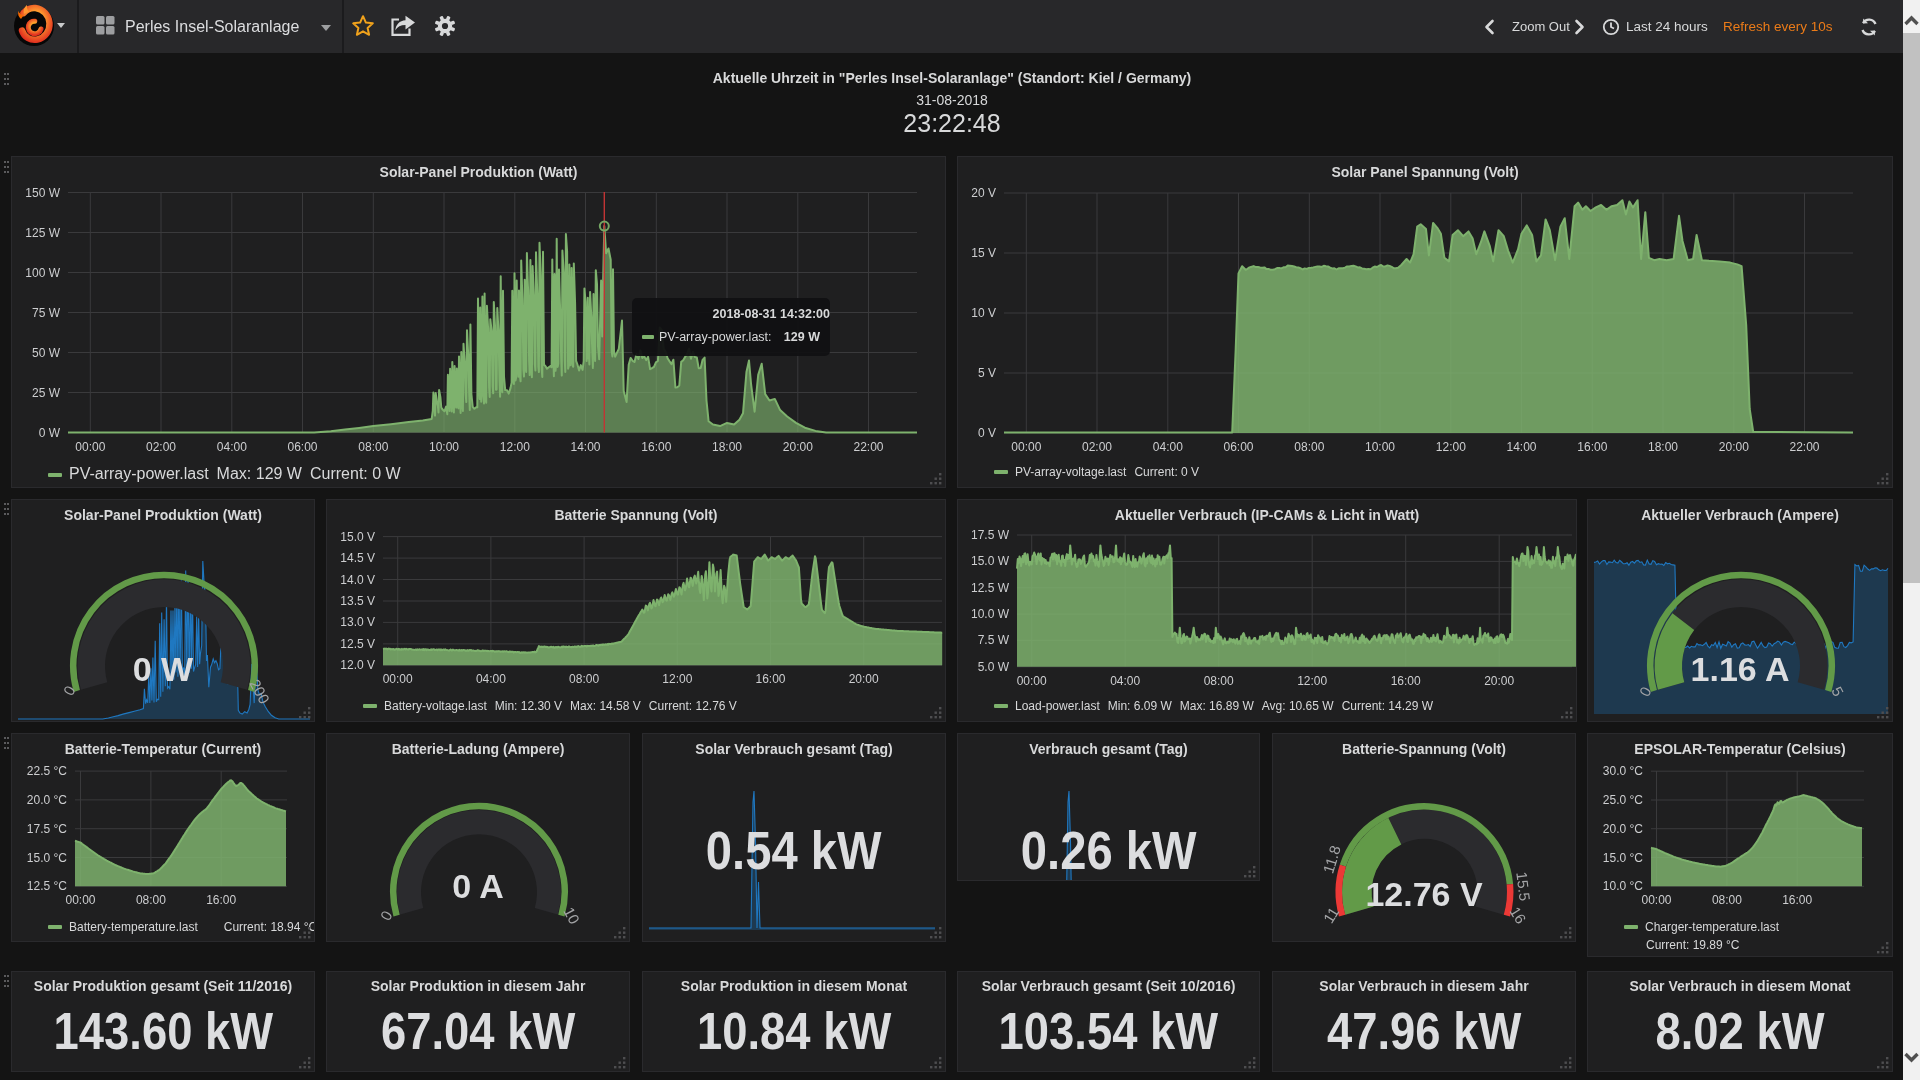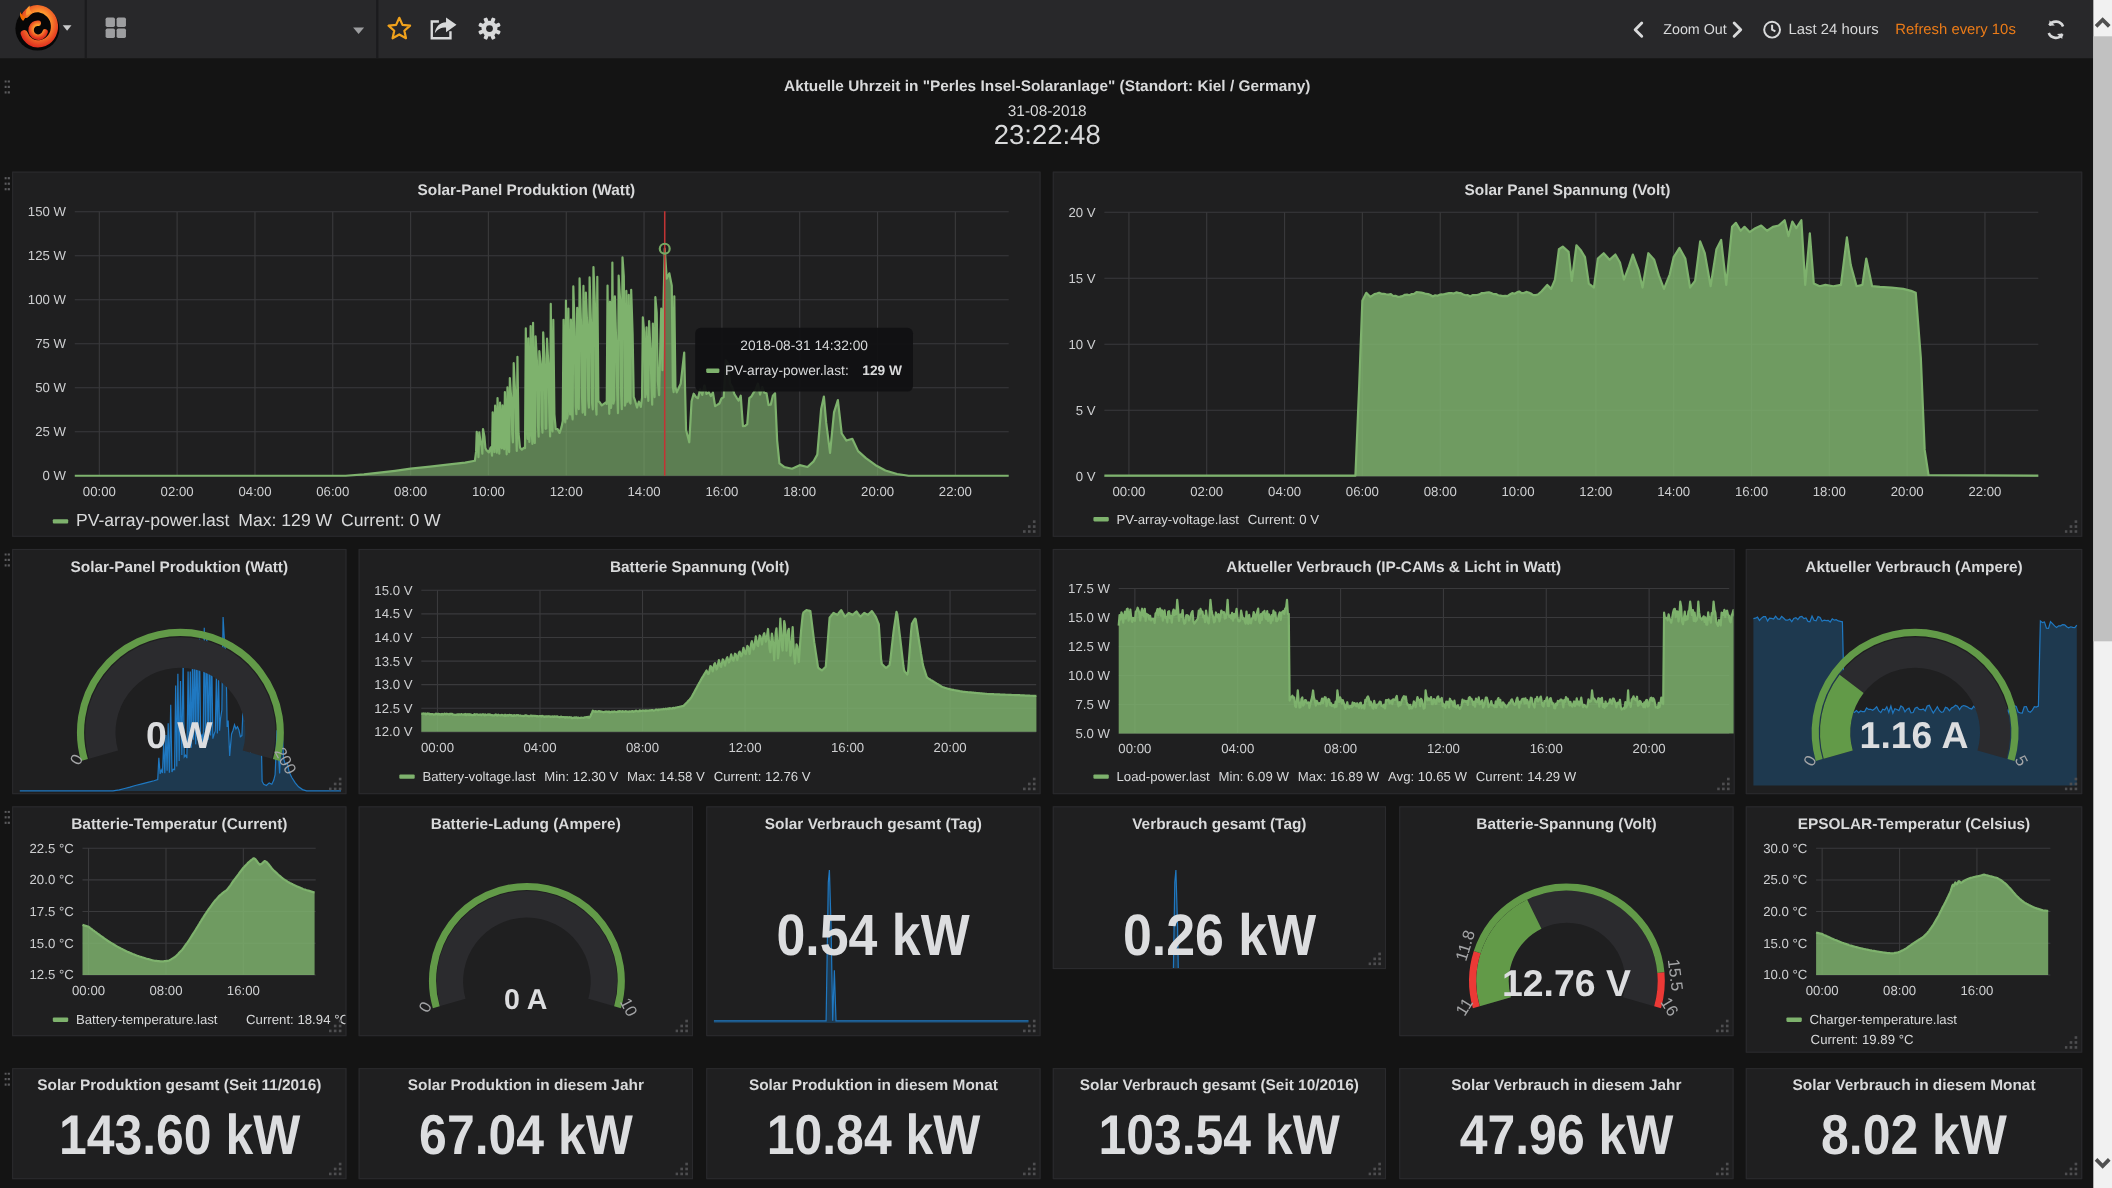--- a/index.html
+++ b/index.html
@@ -16,20 +16,21 @@
       <path d="M21 19 C18.5 17 17.5 14 18.5 11 C19.5 13.5 21.5 15 23.5 15.5 Z" fill="#f46800"></path>
       <path d="M57 23 l8 0 l-4 5 z" fill="#c9cacb"></path>
     </svg>
     <div style="position:absolute;left:77px;top:0;width:2px;height:53px;background:#1b1b1d"></div>
     <svg width="24" height="24" style="position:absolute;left:95px;top:15px">
       <rect x="1" y="1" width="8.5" height="8.5" rx="1.5" fill="#9d9ea0"></rect>
       <rect x="11" y="1" width="8.5" height="8.5" rx="1.5" fill="#9d9ea0"></rect>
       <rect x="1" y="11" width="8.5" height="8.5" rx="1.5" fill="#9d9ea0"></rect>
       <rect x="11" y="11" width="8.5" height="8.5" rx="1.5" fill="#9d9ea0"></rect>
     </svg>
+    <div style="position:absolute;left:125px;top:0;height:53px;line-height:53px;font-size:16px;color:#dcdddf">Perles Insel-Solaranlage</div>
     <svg width="12" height="8" style="position:absolute;left:320px;top:24px">
       <path d="M1 1 l10 0 l-5 6 z" fill="#9d9ea0"></path>
     </svg>
     <div style="position:absolute;left:342px;top:0;width:2px;height:53px;background:#1b1b1d"></div>
     <svg width="24" height="24" style="position:absolute;left:351px;top:14px">
       <path d="M12 2.2 L14.9 8.6 L21.8 9.3 L16.6 14 L18.1 20.8 L12 17.3 L5.9 20.8 L7.4 14 L2.2 9.3 L9.1 8.6 Z" fill="none" stroke="#f0a21c" stroke-width="2" stroke-linejoin="round"></path>
     </svg>
     <svg width="26" height="24" style="position:absolute;left:391px;top:14px">
       <path d="M14.5 6.2 L14.5 1.8 L24 8.6 L14.5 15.4 L14.5 11 C9.5 11 6.5 12.8 4.3 16.2 C4.9 10.5 8.5 6.6 14.5 6.2 Z" fill="#d8d9da"></path>
       <path d="M18.5 14.5 L18.5 20.8 L1.5 20.8 L1.5 5.5 L8 5.5" fill="none" stroke="#d8d9da" stroke-width="2.2"></path>
@@ -161,21 +162,21 @@
       <text x="573.5" y="293.5" fill="#cdced0" font-size="12" text-anchor="middle">14:00</text>
       <text x="644.3" y="293.5" fill="#cdced0" font-size="12" text-anchor="middle">16:00</text>
       <text x="715" y="293.5" fill="#cdced0" font-size="12" text-anchor="middle">18:00</text>
       <text x="785.8" y="293.5" fill="#cdced0" font-size="12" text-anchor="middle">20:00</text>
       <text x="856.5" y="293.5" fill="#cdced0" font-size="12" text-anchor="middle">22:00</text>
       <line x1="592.3" y1="35" x2="592.3" y2="275.5" stroke="#c13434" stroke-width="1.4"></line>
       <circle cx="592.3" cy="69.1" r="4.5" fill="none" stroke="#74a763" stroke-width="2"></circle>
     </svg>
     <div style="position:absolute;left:36px;top:308px;height:14px;font-size:16px;color:#d8d9da;white-space:nowrap"><span style="display:inline-block;width:14px;height:4px;border-radius:1px;background:#7eb26d;vertical-align:2px;margin-right:7px"></span>PV-array-power.last<span style="margin-left:8px">Max: 129 W</span><span style="margin-left:8px">Current: 0 W</span></div>
     <div style="position:absolute;left:620px;top:141px;width:198px;height:58px;background:rgba(17,17,19,0.95);border-radius:5px;z-index:5">
-      <div style="position:absolute;left:0;top:9px;width:100%;text-align:center;font-size:12.5px;font-weight:normal;color:#d8d9da">2018-08-31 14:32:00</div>
+      <div style="position:absolute;left:0;top:9px;width:100%;text-align:right;font-size:12.5px;font-weight:bold;color:#d8d9da">2018-08-31 14:32:00</div>
       <div style="position:absolute;left:10px;top:32px;font-size:12.5px;color:#d8d9da"><span style="display:inline-block;width:12px;height:4px;border-radius:1px;background:#7eb26d;vertical-align:2px;margin-right:5px"></span>PV-array-power.last:</div>
       <div style="position:absolute;right:10px;top:32px;font-size:12.5px;font-weight:bold;color:#d8d9da">129 W</div>
     </div>
     <svg width="14" height="14" style="position:absolute;right:1px;bottom:1px">
       <g fill="#4e4e50">
         <rect x="9" y="1" width="2.4" height="2.4"></rect>
         <rect x="9" y="5.5" width="2.4" height="2.4"></rect>
         <rect x="9" y="10" width="2.4" height="2.4"></rect>
         <rect x="4.5" y="10" width="2.4" height="2.4"></rect>
         <rect x="0" y="10" width="2.4" height="2.4"></rect>
@@ -405,21 +406,21 @@
     </svg>
   </div>
 <div class="panel" style="left:326px;top:733px;width:304px;height:209px">
     <div class="pt">Batterie-Ladung (Ampere)</div>
     <svg width="304" height="209" style="position:absolute;left:0;top:0">
       <path d="M73.2 180.6 A82 82 0 1 1 230.8 180.6 L207.8 174 A58 58 0 1 0 96.2 174 Z" fill="#2b2b2e"></path>
       <path d="M69.6 181.6 A85.8 85.8 0 1 1 234.4 181.6" fill="none" stroke="rgb(98,154,72)" stroke-width="6.5"></path>
       <text x="0" y="0" fill="#a4a5a7" font-size="15" text-anchor="middle" transform="translate(64 184) rotate(-62)">0</text>
       <text x="0" y="0" fill="#a4a5a7" font-size="15" text-anchor="middle" transform="translate(240 184) rotate(62)">10</text>
     </svg>
-    <div class="bigv" style="top:156px;font-size:26px;line-height:36px">0 A</div>
+    <div class="bigv" style="top:134px;font-size:34px;line-height:36px">0 A</div>
     <svg width="14" height="14" style="position:absolute;right:1px;bottom:1px">
       <g fill="#4e4e50">
         <rect x="9" y="1" width="2.4" height="2.4"></rect>
         <rect x="9" y="5.5" width="2.4" height="2.4"></rect>
         <rect x="9" y="10" width="2.4" height="2.4"></rect>
         <rect x="4.5" y="10" width="2.4" height="2.4"></rect>
         <rect x="0" y="10" width="2.4" height="2.4"></rect>
         <rect x="4.5" y="5.5" width="2.4" height="2.4"></rect>
       </g>
     </svg>

